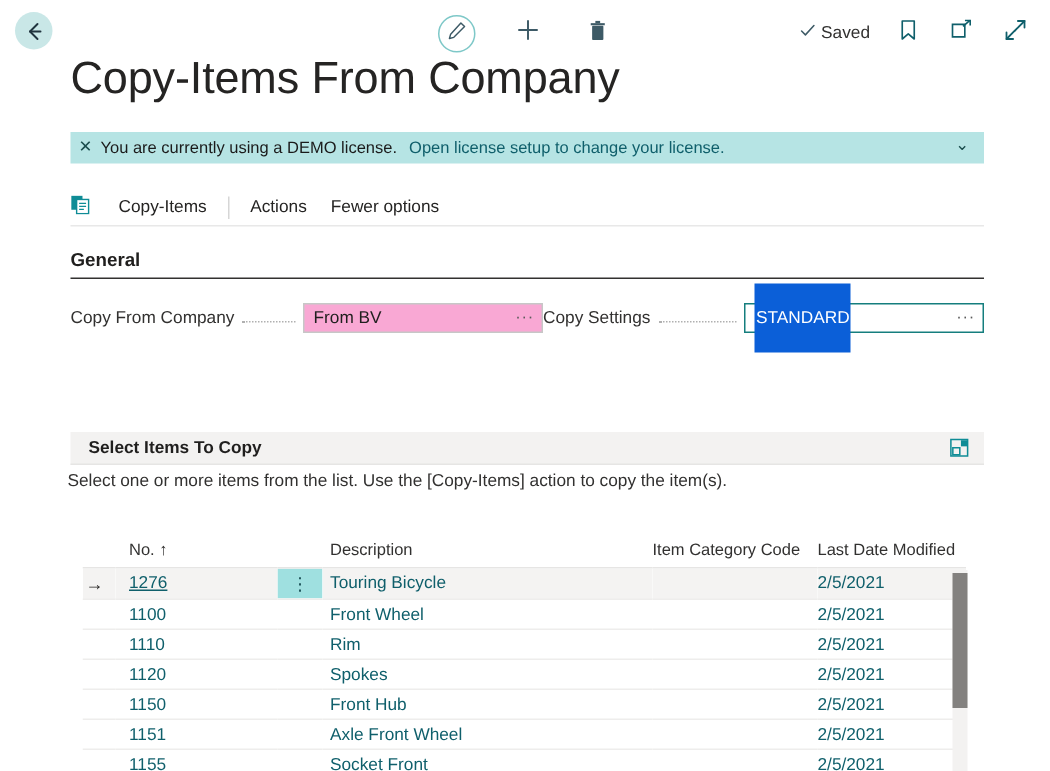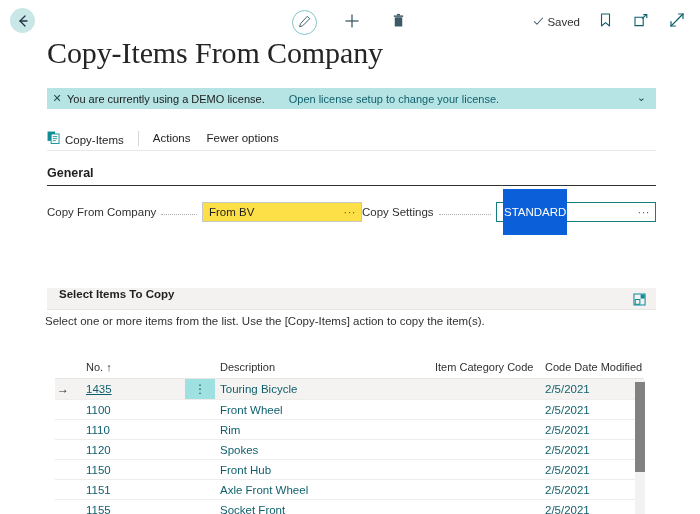--- a/index.html
+++ b/index.html
@@ -60,57 +60,57 @@
   }
 
   
   .page-title {
     position: absolute; left: 47px; top: 36px;
     font-size: 30px;
     font-weight: 300;
     color: #252423;
     letter-spacing: -0.1px;
     white-space: nowrap;
-    font-family: Liberation Serif, serif;
+    font-family: Liberation Sans, sans-serif;
     font-stretch: normal;
   }
 
   
   .notification {
     position: absolute; left: 47px; top: 88px;
     width: 609px; height: 21px;
     background: #b6e4e4;
     display: flex; align-items: center;
     font-size: 11px;
   }
   .notif-close {
     width: 20px; text-align: center;
     color: #1a4d4d; font-size: 11px;
     cursor: pointer;
     line-height: 1;
   }
-  .notif-text { color: #1b1b1b; margin-right: 24px; }
+  .notif-text { color: #1b1b1b; margin-right: 8px; }
   .notif-link { color: #0f5f6b; text-decoration: none; cursor: pointer; }
   .notif-chev {
     position: absolute; right: 10px; top: 4px;
     color: #1a4d4d; font-size: 11px;
     cursor: pointer; line-height: 1;
   }
 
   
   .actionbar {
     position: absolute; left: 47px; top: 128px;
     width: 609px; height: 23px;
     display: flex; align-items: center;
     font-size: 11.5px;
     border-bottom: 1px solid #e8e8e8;
     padding-bottom: 2px;
   }
   .act-item {
-    display: flex; align-items: flex-end; gap: 5px;
+    display: flex; align-items: center; gap: 19px;
     color: #252423;
     cursor: pointer;
     white-space: nowrap;
   }
   .act-sep {
     width: 1px; height: 15px;
     background: #d6d6d6;
     margin: 0 14px;
   }
   .act-plain { color: #252423; cursor: pointer; margin-right: 16px; white-space: nowrap; }
@@ -154,21 +154,21 @@
     position: relative;
     width: 160px;
     height: 20px;
     display: flex; align-items: center;
     font-size: 11.5px;
     padding: 0 6px;
     color: #201f1e;
     flex: none;
   }
   .finput.editable {
-    background: #fde047;
+    background: #f9a8d4;
     border: 1px solid #c7c7c7;
   }
   .finput.readonly {
     background: #dedede;
     border: 1px solid transparent;
     color: #201f1e;
   }
   .finput.focused {
     background: #ffffff;
     border: 1px solid #157e7e;
@@ -185,21 +185,21 @@
     color: #5a5a5a; font-size: 11px;
     letter-spacing: 0.5px;
     cursor: pointer; line-height: 1;
   }
 
   
   .card-head {
     position: absolute; left: 47px; top: 288px;
     width: 609px; height: 22px;
     background: #f3f2f1;
-    display: flex; align-items: flex-start;
+    display: flex; align-items: center;
     border-bottom: 1px solid #e6e5e4;
   }
   .card-title {
     font-size: 11.5px; font-weight: bold;
     color: #201f1e;
     margin-left: 12px;
   }
   .card-expand {
     position: absolute; right: 10px; top: 4px;
     cursor: pointer;
@@ -446,32 +446,32 @@
             <span class="cell-pad">No. ↑</span>
           </th>
           <th class="c-menu"></th>
           <th class="c-desc">
             <span class="desc-pad">Description</span>
           </th>
           <th class="c-cat">
             <span>Item Category Code</span>
           </th>
           <th class="c-date">
-            <span>Code Date Modified</span>
+            <span>Last Date Modified</span>
           </th>
         </tr>
       </thead>
       <tbody>
 
         <tr class="row-sel">
           <td class="c-arrow">
             <span class="arrow-ind">→</span>
           </td>
           <td class="c-no">
-            <span class="cell-pad no-link">1435</span>
+            <span class="cell-pad no-link">1276</span>
           </td>
           <td class="c-menu">
             <span class="menu-cell-inner">⋮</span>
           </td>
           <td class="c-desc">
             <span class="desc-pad">Touring Bicycle</span>
           </td>
           <td class="c-cat">
             <span></span>
           </td>

